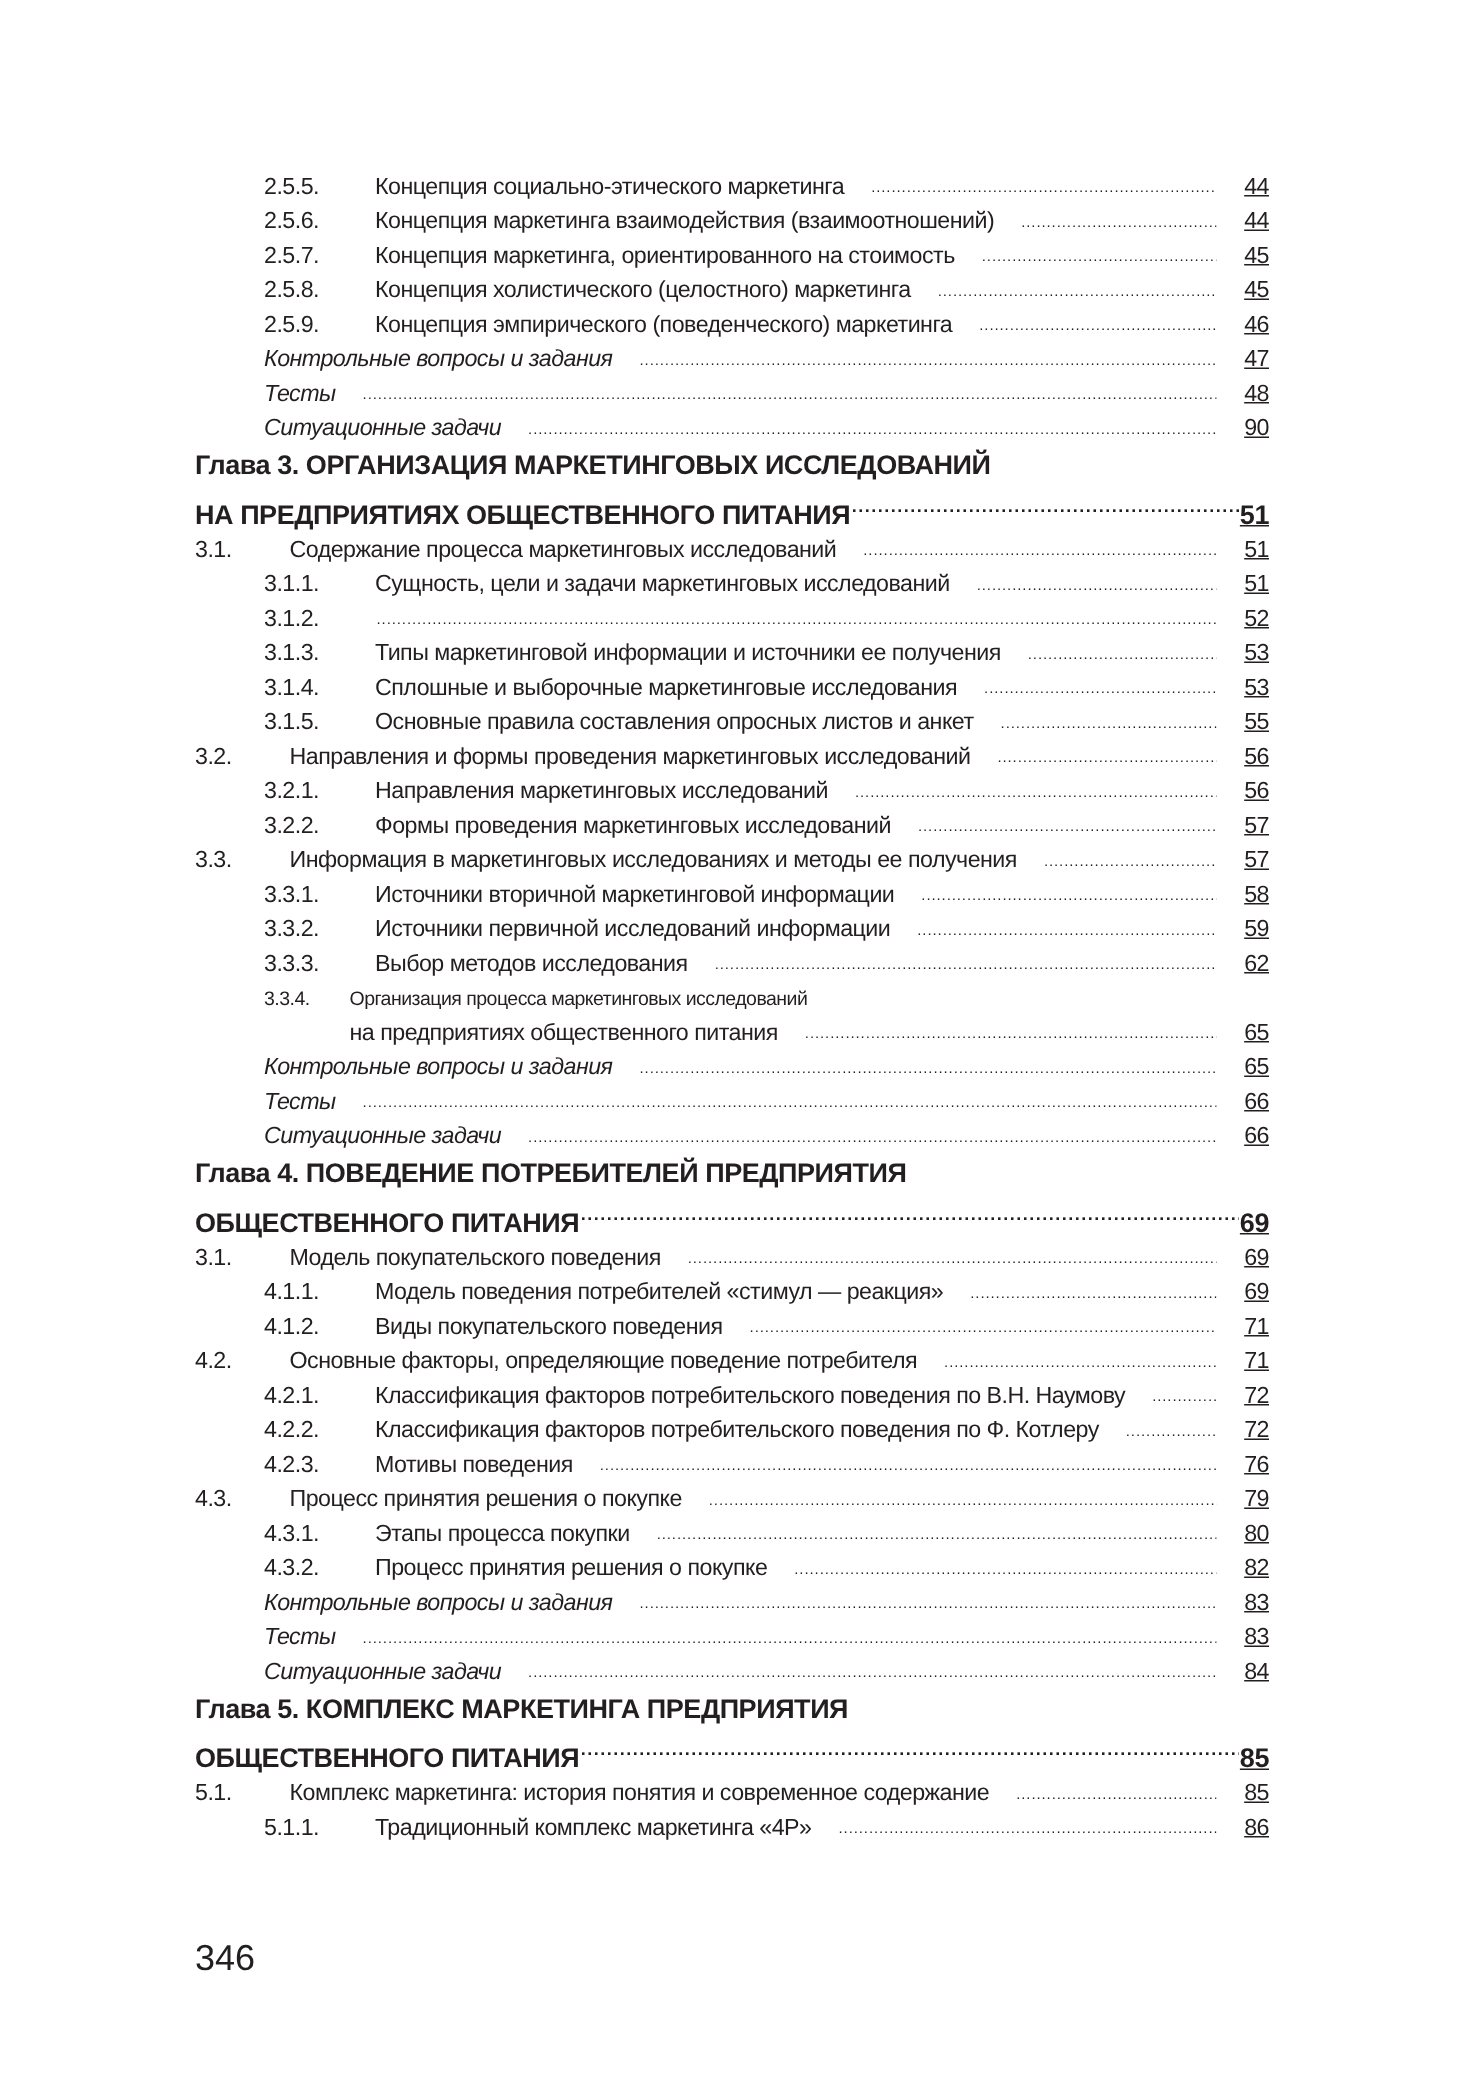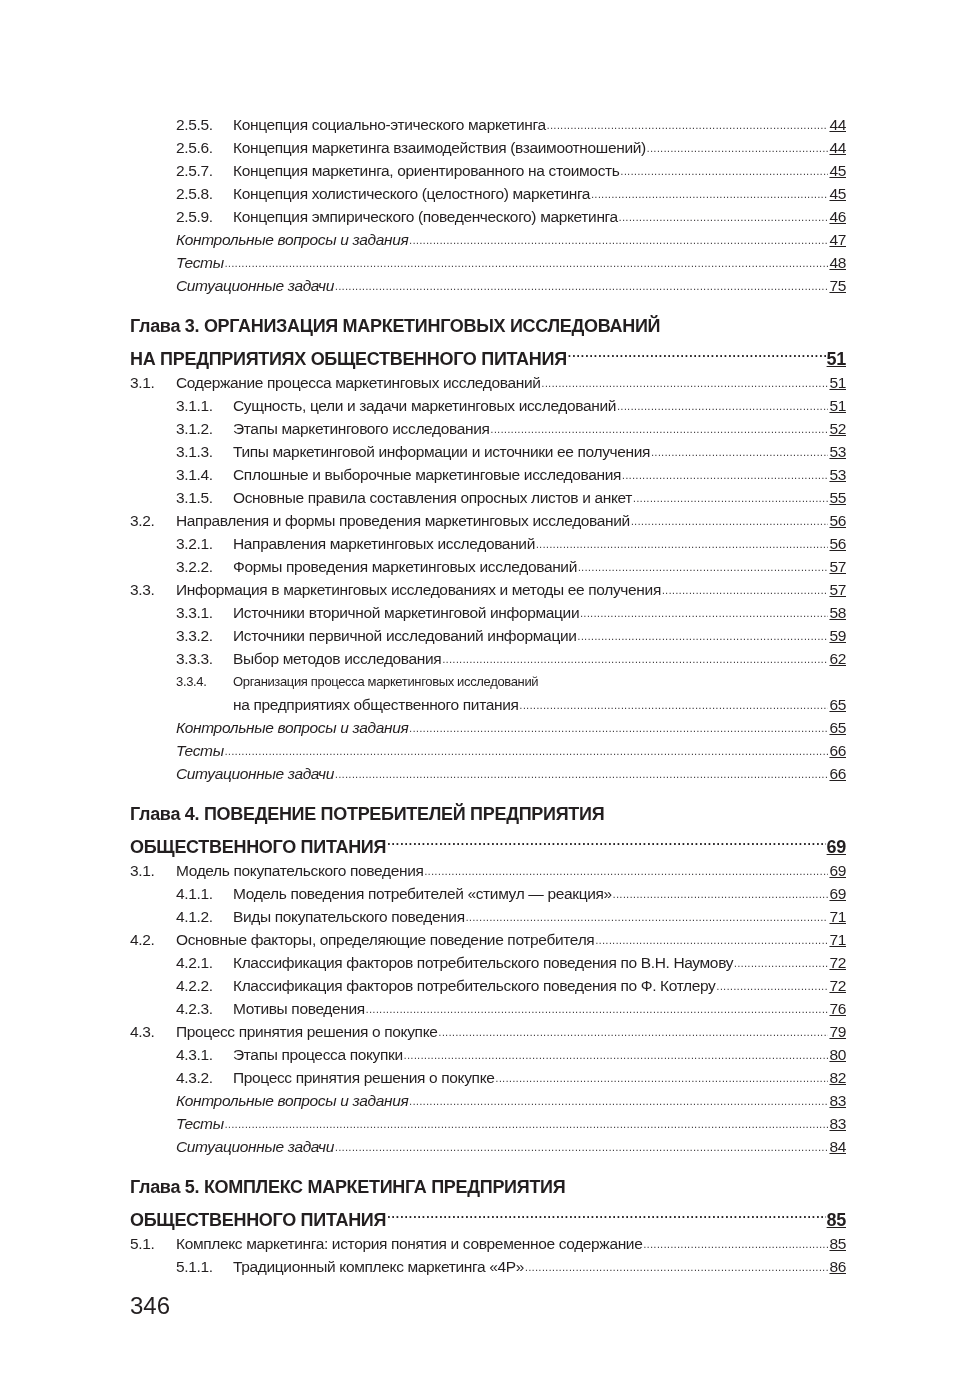--- a/index.html
+++ b/index.html
@@ -1,31 +1,31 @@
 <!DOCTYPE html>
 <html><head>
 <meta charset="utf-8">
 <style>
   html, body { margin:0; padding:0; background:#ffffff; }
   body { width:977px; height:1400px; position:relative; overflow:hidden;
          font-family:"Liberation Sans", sans-serif; color:#231f20; }
   .page { position:absolute; left:130px; top:113px; width:716px; }
-  .row { position:relative; height:23px; line-height:23px; font-size:15.5px; display:flex; align-items:center; white-space:nowrap; letter-spacing:-0.35px; }
+  .row { position:relative; height:23px; line-height:23px; font-size:15.5px; display:flex; align-items:center; white-space:nowrap; letter-spacing:-0.35px;gap:17px; }
   .num { display:inline-block; flex:none; }
   .lvl1 .num { width:46px; }
   .lvl2 { padding-left:46px; }
   .lvl2 .num { width:57px; }
   .lvl0 { padding-left:46px; }
   .title { flex:none; }
   .italic .title { font-style:italic; }
   .dots { flex:1 1 auto; overflow:hidden; margin:0 1px; position:relative; height:23px; }
   .dots::after { content:"........................................................................................................................................................................................................................................................................................................"; position:absolute; left:0; bottom:5px; line-height:1; font-size:10px; letter-spacing:0.6px; color:#231f20; }
   .pg { flex:none;text-decoration:underline; }
   .cont { padding-left:103px; }
-  .chapter { margin-top:16px; margin-bottom:6px; font-weight:bold; font-size:18px; letter-spacing:-0.3px; }
+  .chapter { margin-top:0; margin-bottom:6px; font-weight:bold; font-size:18px; letter-spacing:-0.3px; }
   .chapter .line { height:26px; line-height:26px; display:flex; align-items:baseline; white-space:nowrap; }
   .chapter .dots { height:26px; }
   .chapter .dots::after { font-size:12px; bottom:6px; font-weight:bold; letter-spacing:1px; }
   .wrap1 { height:23px; line-height:23px; font-size:13px; letter-spacing:-0.35px; padding-left:46px; white-space:nowrap; }
   .wrap1 .num { width:57px; }
   .pagenum { position:absolute; left:130px; top:1292px; font-size:24px; }
 </style>
 </head>
 <body>
 
@@ -66,21 +66,21 @@
       <span class="pg">47</span>
     </div>
     <div class="row lvl0 italic">
       <span class="title">Тесты</span>
       <span class="dots"></span>
       <span class="pg">48</span>
     </div>
     <div class="row lvl0 italic">
       <span class="title">Ситуационные задачи</span>
       <span class="dots"></span>
-      <span class="pg">75</span>
+      <span class="pg">90</span>
     </div>
     <div class="chapter">
       <div class="line">
         <span class="title">Глава 3. ОРГАНИЗАЦИЯ МАРКЕТИНГОВЫХ ИССЛЕДОВАНИЙ</span>
       </div>
       <div class="line">
         <span class="title">НА ПРЕДПРИЯТИЯХ ОБЩЕСТВЕННОГО ПИТАНИЯ</span>
         <span class="dots"></span>
         <span class="pg">51</span>
       </div>
@@ -92,21 +92,20 @@
       <span class="pg">51</span>
     </div>
     <div class="row lvl2">
       <span class="num">3.1.1.</span>
       <span class="title">Сущность, цели и задачи маркетинговых исследований</span>
       <span class="dots"></span>
       <span class="pg">51</span>
     </div>
     <div class="row lvl2">
       <span class="num">3.1.2.</span>
-      <span class="title">Этапы маркетингового исследования</span>
       <span class="dots"></span>
       <span class="pg">52</span>
     </div>
     <div class="row lvl2">
       <span class="num">3.1.3.</span>
       <span class="title">Типы маркетинговой информации и источники ее получения</span>
       <span class="dots"></span>
       <span class="pg">53</span>
     </div>
     <div class="row lvl2">

